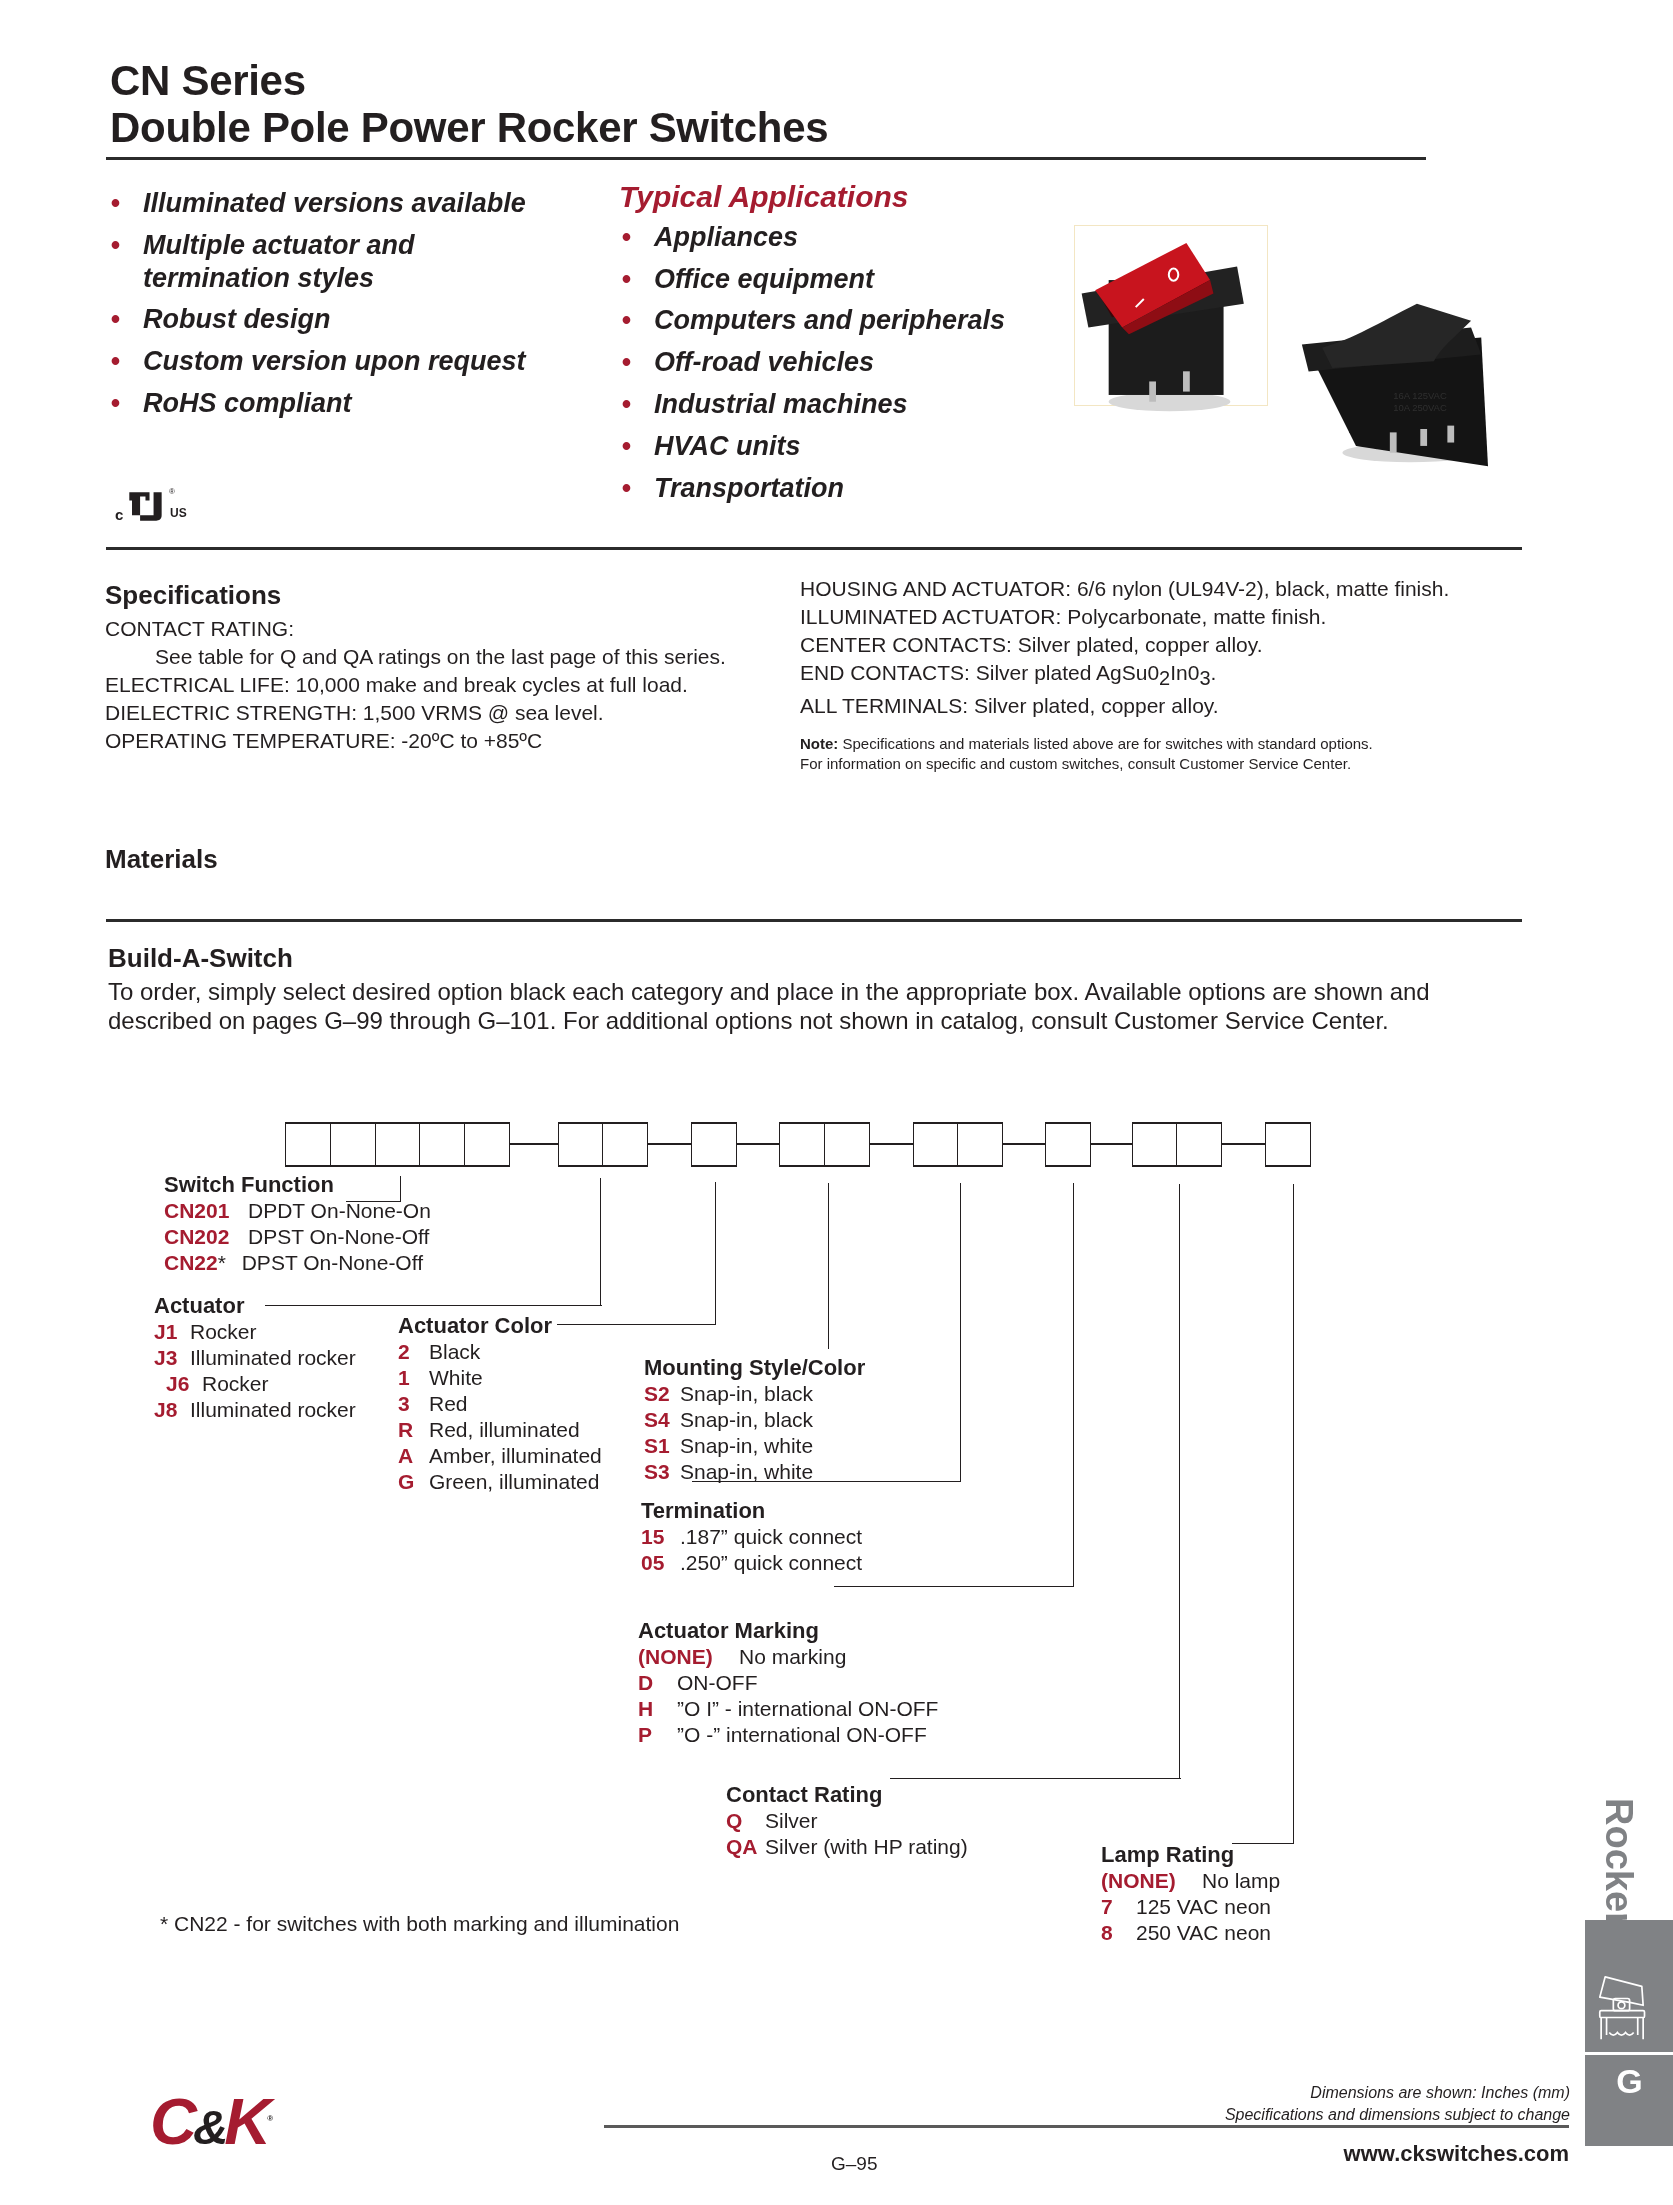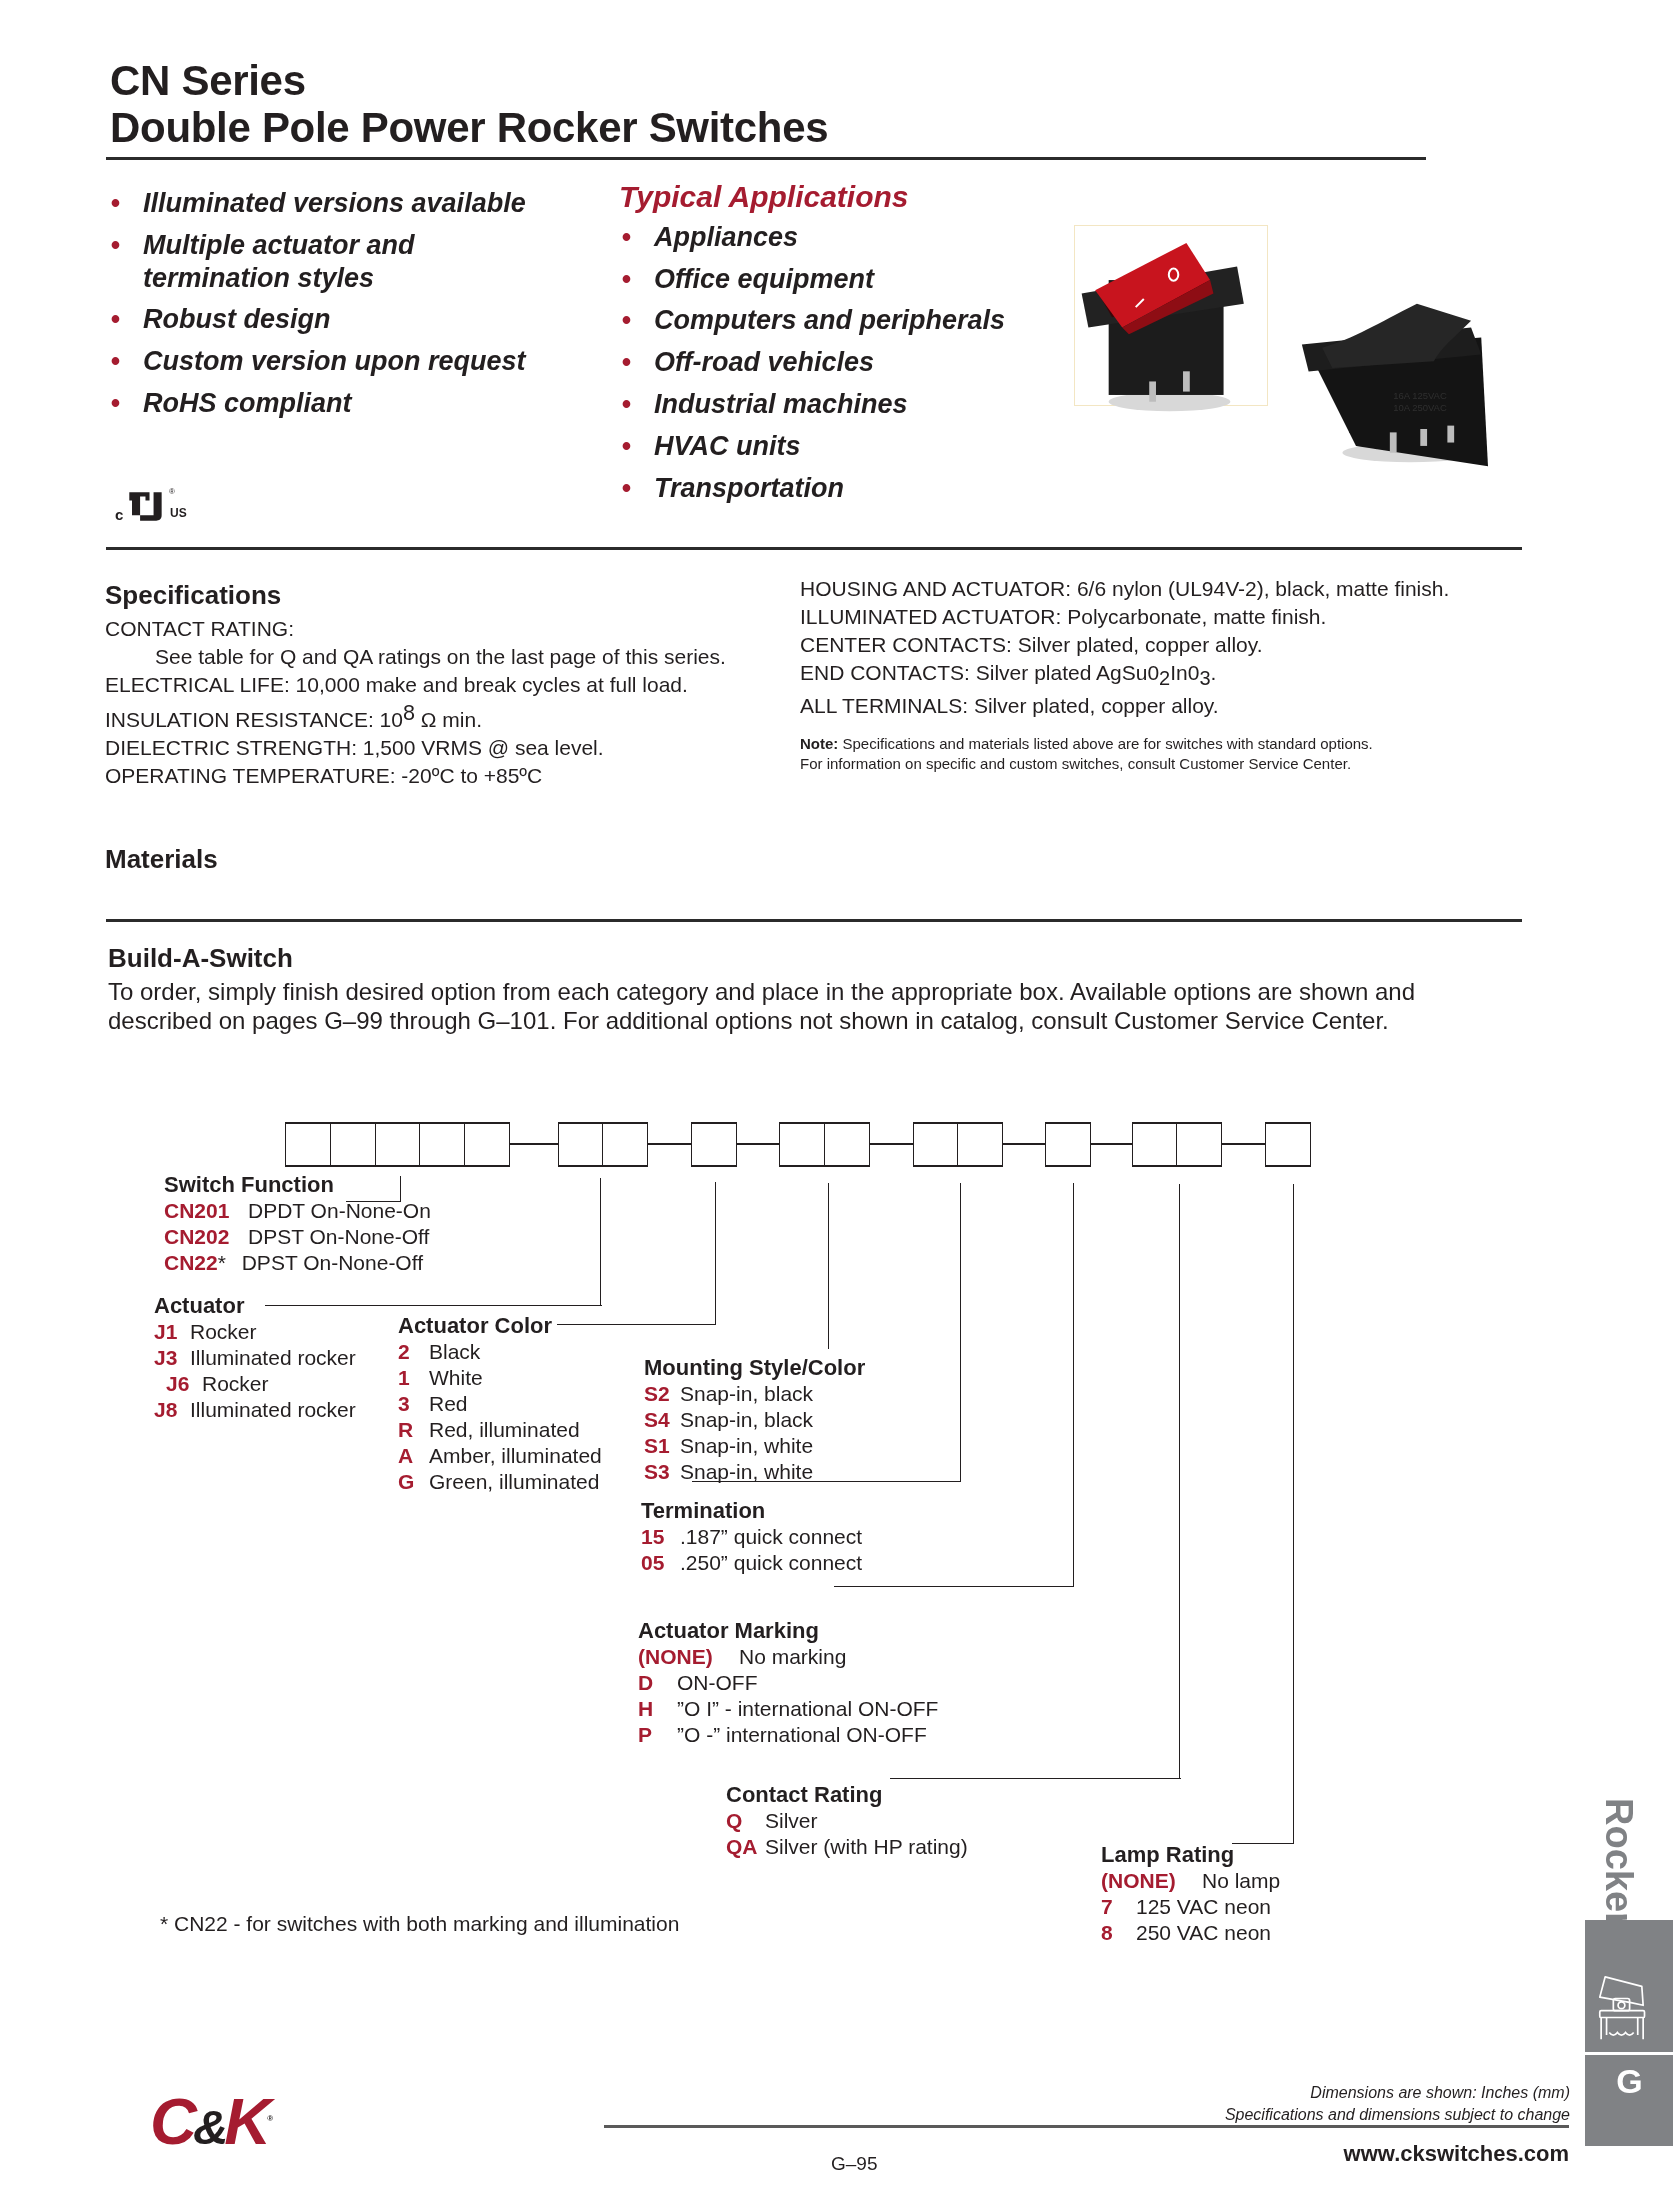--- a/index.html
+++ b/index.html
@@ -126,21 +126,20 @@
   <rect x="225" y="190" width="10" height="25" fill="#bdbdbd"></rect>
 </svg>
 
 <div class="abs rule-mid"></div>
 
 <div class="abs section-head" style="left:105px; top:572px;">Specifications</div>
 <div class="abs spec" style="left:105px; top:615px; width:710px;">
   <div>CONTACT RATING:</div>
   <div style="padding-left:50px;">See table for Q and QA ratings on the last page of this series.</div>
   <div>ELECTRICAL LIFE: 10,000 make and break cycles at full load.</div>
-  <div><span>INSULATION RESISTANCE: 10</span><sup style="font-size:21.6px; vertical-align:6.8px;">8</sup><span> Ω min.</span></div>
   <div>DIELECTRIC STRENGTH: 1,500 VRMS @ sea level.</div>
   <div>OPERATING TEMPERATURE: -20ºC to +85ºC</div>
 </div>
 
 <div class="abs section-head" style="left:105px; top:836px;">Materials</div>
 <div class="abs spec" style="left:800px; top:575px; width:730px;">
   <div>HOUSING AND ACTUATOR: 6/6 nylon (UL94V-2), black, matte finish.</div>
   <div>ILLUMINATED ACTUATOR: Polycarbonate, matte finish.</div>
   <div>CENTER CONTACTS: Silver plated, copper alloy.</div>
   <div><span>END CONTACTS: Silver plated AgSu0</span><sub style="font-size:20px; vertical-align:-5.4px;">2</sub><span>In0</span><sub style="font-size:20px; vertical-align:-5.4px;">3</sub><span>.</span></div>
@@ -148,21 +147,21 @@
 </div>
 <div class="abs note" style="left:800px; top:734px; width:730px;">
   <div><b>Note:</b><span> Specifications and materials listed above are for switches with standard options.</span></div>
   <div>For information on specific and custom switches, consult Customer Service Center.</div>
 </div>
 
 <div class="abs rule-build"></div>
 
 <div class="abs section-head" style="left:108px; top:935px;">Build-A-Switch</div>
 <div class="abs intro" style="left:108px; top:977px; width:1420px;">
-  <div>To order, simply finish desired option from each category and place in the appropriate box. Available options are shown and</div>
+  <div>To order, simply select desired option black each category and place in the appropriate box. Available options are shown and</div>
   <div>described on pages G–99 through G–101. For additional options not shown in catalog, consult Customer Service Center.</div>
 </div>
 
 <div>
   <div class="box" style="left:285px; width:46px;"></div>
   <div class="box" style="left:330px; width:46px;"></div>
   <div class="box" style="left:375px; width:46px;"></div>
   <div class="box" style="left:419px; width:46px;"></div>
   <div class="box" style="left:464px; width:46px;"></div>
   <div class="dash" style="left:510px; width:49px;"></div>

